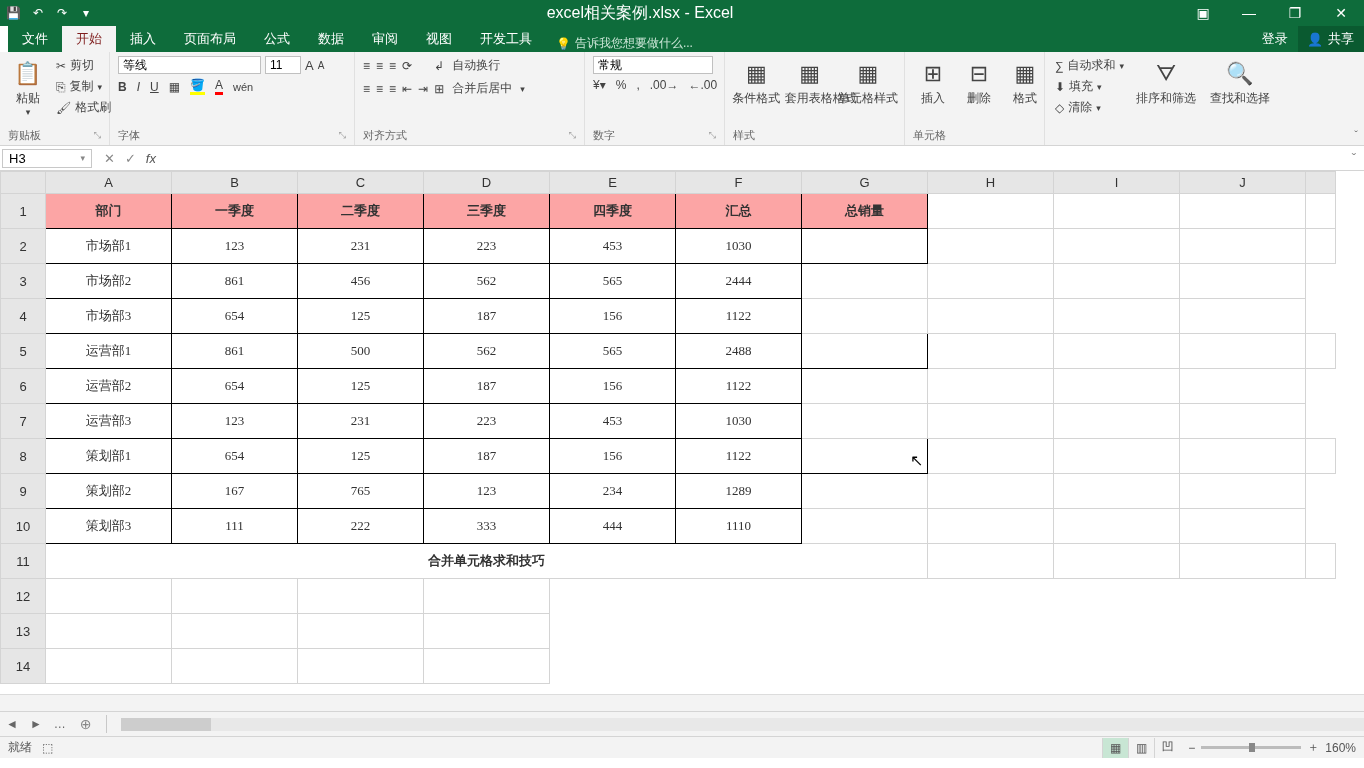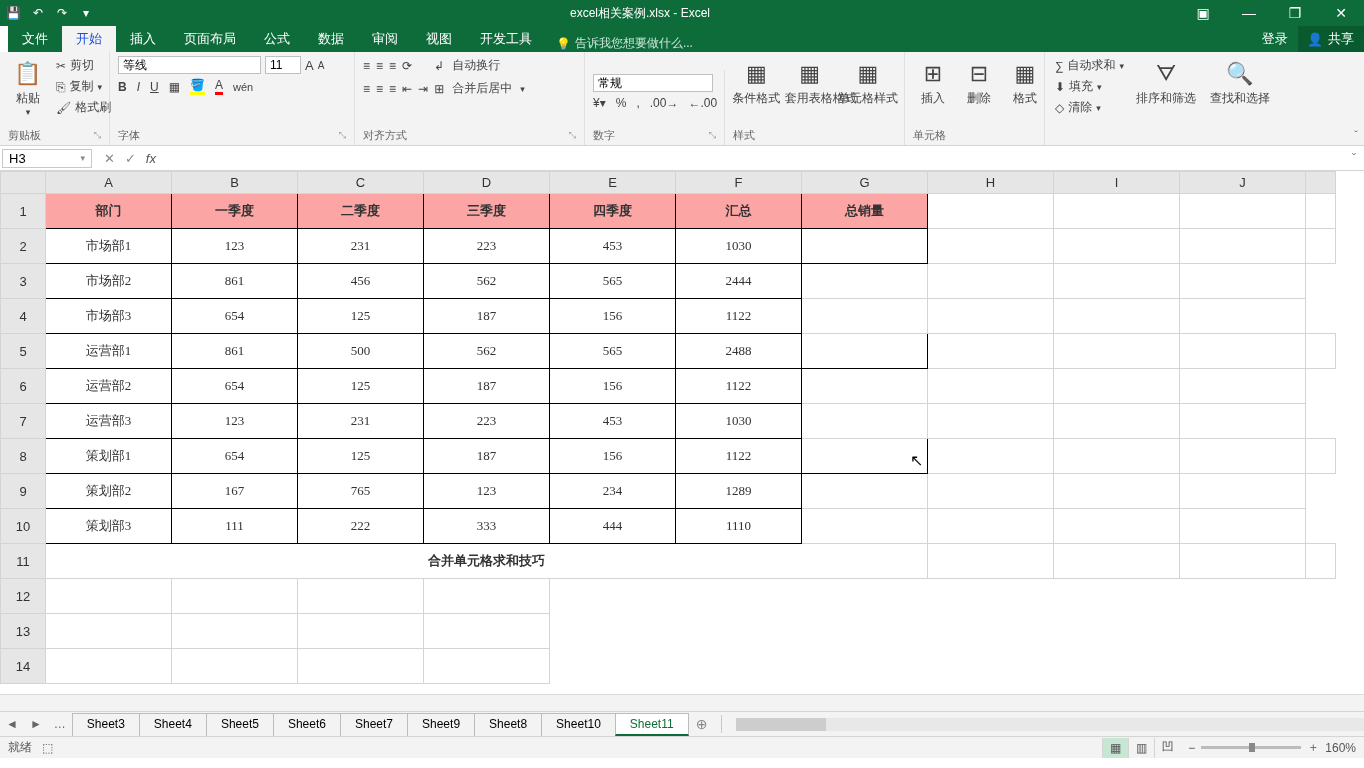--- a/index.html
+++ b/index.html
@@ -2,29 +2,29 @@
 <html><head>
 <meta charset="utf-8">
 <style>
 *{box-sizing:border-box;margin:0;padding:0;font-family:"Microsoft YaHei","Segoe UI",sans-serif;}
 body{background:#fff;width:1364px;height:768px;overflow:hidden;user-select:none;}
 
 
 .titlebar{height:26px;background:#0e6c3b;display:flex;align-items:center;color:#fff;font-size:12px;}
 .titlebar .qat{display:flex;align-items:center;gap:8px;padding:0 6px;}
 .titlebar .qat .ic{width:16px;height:16px;display:flex;align-items:center;justify-content:center;color:#fff;}
-.titlebar .title{flex:1;text-align:center;font-size:12px;}
+.titlebar .title{flex:1;text-align:center;font-size:16px;}
 .titlebar .winbtns{display:flex;}
 .titlebar .winbtn{width:46px;height:26px;display:flex;align-items:center;justify-content:center;color:#fff;font-size:14px;}
 
 
 .ribbontabs{height:26px;background:#0e6c3b;display:flex;align-items:flex-end;color:#fff;font-size:13px;margin-left:8px;}
 .ribbontabs .tab{padding:4px 14px;cursor:pointer;}
 .ribbontabs .tab.file{background:#0e6c3b;}
-.ribbontabs .tab.active{background:#f3f3f3;color:#1d4ed8;}
+.ribbontabs .tab.active{background:#f3f3f3;color:#7f1d1d;}
 .ribbontabs .tell{color:#cde7d8;font-size:12px;padding-left:10px;display:flex;align-items:center;gap:4px;}
 .ribbontabs .spacer{flex:1;}
 .ribbontabs .login{padding:4px 10px;}
 .ribbontabs .share{padding:4px 10px;background:#0a5a30;display:flex;align-items:center;gap:4px;}
 
 
 .ribbon{height:94px;background:#f3f3f3;border-bottom:1px solid #d4d4d4;display:flex;font-size:12px;color:#444;position:relative;}
 .rgroup{border-right:1px solid #e0e0e0;padding:4px 8px 2px 8px;display:flex;flex-direction:column;}
 .rgroup .body{flex:1;display:flex;align-items:flex-start;gap:6px;}
 .rgroup .label{text-align:left;font-size:11px;color:#666;padding-top:2px;position:relative;}
@@ -191,21 +191,21 @@
         <span>⇤</span>
         <span>⇥</span>
         <span>⊞</span>
         <span class="rsmall">合并后居中</span>
         <span style="font-size:9px;">▾</span>
       </div>
     </div>
     <div class="label"><span>对齐方式</span><span class="dlg">⤡</span></div>
   </div>
 
-  <div class="rgroup" style="width:140px;margin-top:18px;">
+  <div class="rgroup" style="width:140px;">
     <div class="body" style="flex-direction:column;gap:4px;">
       <input class="rsel" style="width: 120px;" value="常规">
       <div style="display:flex;gap:10px;">
         <span>¥▾</span>
         <span>%</span>
         <span>,</span>
         <span>.00→</span>
         <span>←.00</span>
       </div>
     </div>
@@ -508,31 +508,20 @@
     <span class="cursor-arrow" style="left:910px;top:280px;">↖</span>
   </div>
   <div class="hscroll">
   </div>
 </div>
 
 <div class="sheetbar">
   <span class="navbtn">◄</span>
   <span class="navbtn">►</span>
   <span class="navbtn">…</span>
-  <div id="sheettabs" style="display:flex;">
-      <div class="stab">Sheet3</div>
-      <div class="stab">Sheet4</div>
-      <div class="stab">Sheet5</div>
-      <div class="stab">Sheet6</div>
-      <div class="stab">Sheet7</div>
-      <div class="stab">Sheet9</div>
-      <div class="stab">Sheet8</div>
-      <div class="stab">Sheet10</div>
-      <div class="stab active">Sheet11</div>
-    </div>
   <span class="newsheet">⊕</span>
   <span class="divider"></span>
   <div class="scroll">
     <div class="track" style="position:relative;height:13px;flex:1;background:#e8e8e8;">
       <div class="thumb" style="position:absolute;left:0;width:90px;height:13px;background:#cdcdcd;"></div>
     </div>
   </div>
 </div>
 
 <div class="statusbar">

